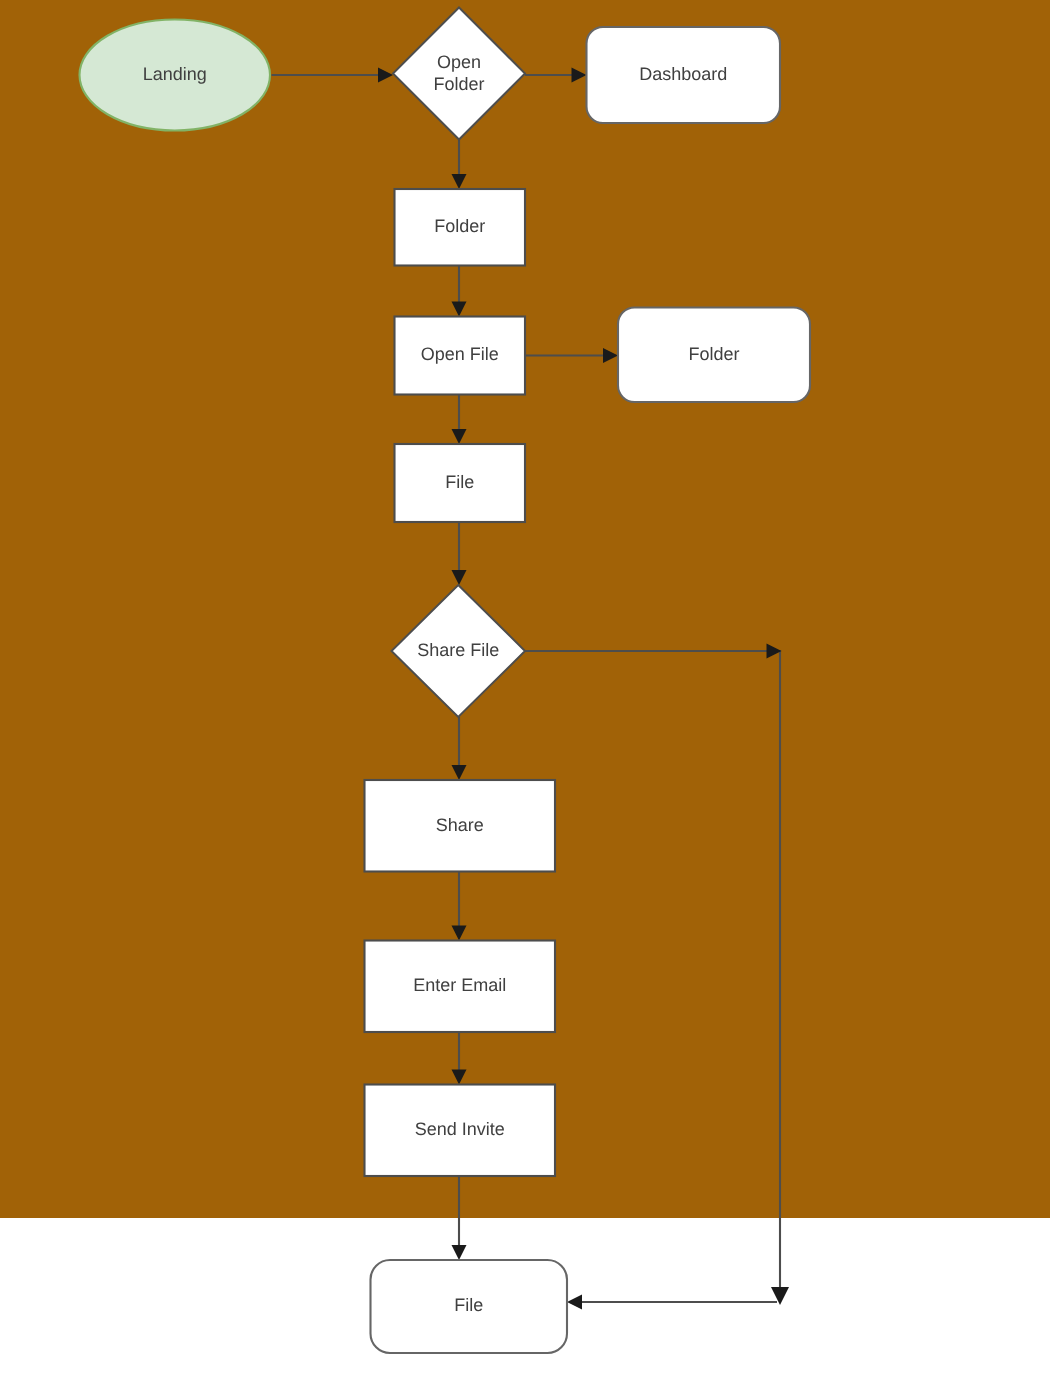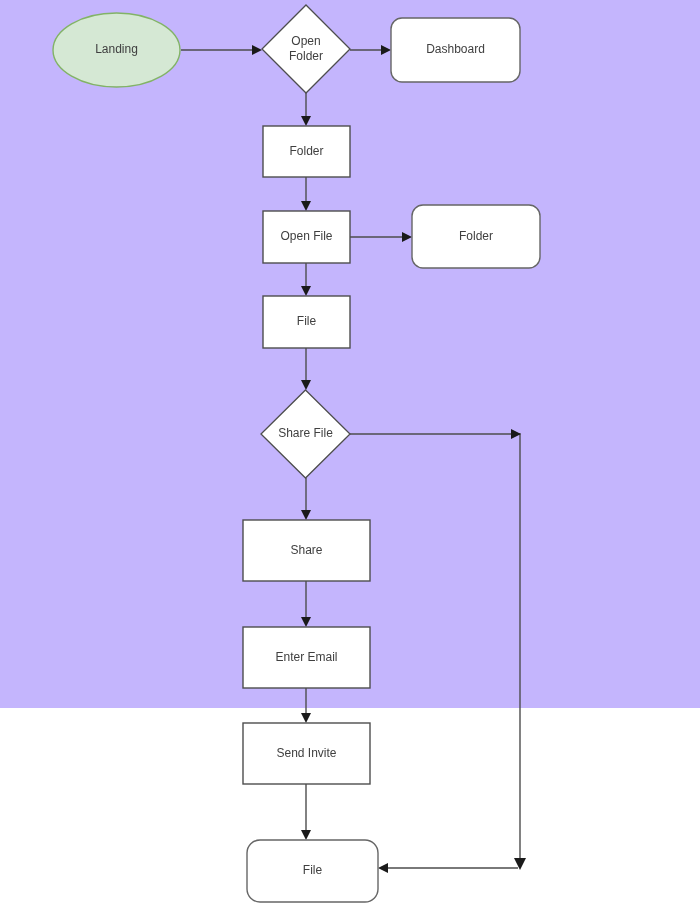--- a/index.html
+++ b/index.html
@@ -10,22 +10,22 @@
   }
   body {
     width: 700px;
     height: 920px;
     font-family: "Liberation Sans", sans-serif;
     overflow: hidden;
   }
   #diagram-canvas {
     position: relative;
     width: 700px;
-    height: 708px;
-    background: #c4b5fd;
+    height: 812px;
+    background: #a16207;
   }
   svg.flow {
     display: block;
     width: 700px;
     height: 920px;
   }
   .node-shape {
     fill: #ffffff;
     stroke: #4d4d4d;
     stroke-width: 1.4;

